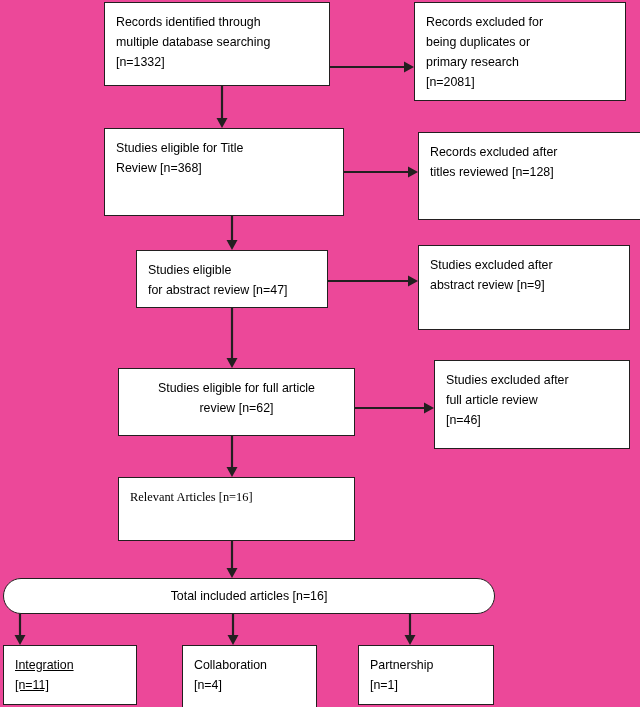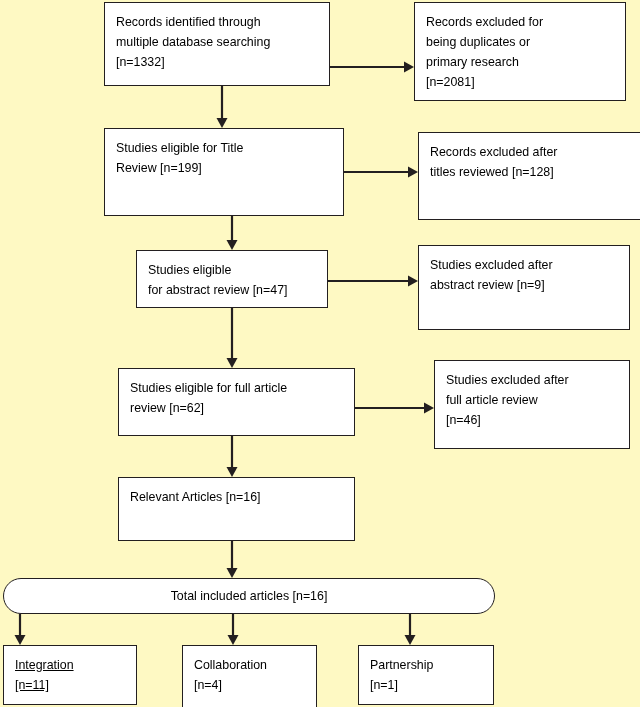--- a/index.html
+++ b/index.html
@@ -5,21 +5,21 @@
 <style>
   html, body {
     margin: 0;
     padding: 0;
     background: #ffffff;
   }
   #diagram-root {
     position: relative;
     width: 640px;
     height: 707px;
-    background: #fef9c3;
+    background: #ec4899;
     font-family: "Liberation Sans", sans-serif;
     overflow: hidden;
   }
   .node {
     position: absolute;
     box-sizing: border-box;
     border: 1.6px solid #231f20;
     background: #ffffff;
     color: #000000;
     font-size: 12.4px;
@@ -105,33 +105,33 @@
     </svg>
   <div id="node-layer">
       <div class="node" style="left: 104px; top: 2px; width: 226px; height: 84px;">Records identified through
 multiple database searching
 [n=1332]</div>
       <div class="node" style="left: 414px; top: 2px; width: 212px; height: 99px;">Records excluded for
 being duplicates or
 primary research
 [n=2081]</div>
       <div class="node" style="left: 104px; top: 128px; width: 240px; height: 88px;">Studies eligible for Title
-Review [n=199]</div>
+Review [n=368]</div>
       <div class="node" style="left: 418px; top: 132px; width: 236px; height: 88px;">Records excluded after
 titles reviewed [n=128]</div>
       <div class="node" style="left: 136px; top: 250px; width: 192px; height: 58px;">Studies eligible
 for abstract review [n=47]</div>
       <div class="node" style="left: 418px; top: 245px; width: 212px; height: 85px;">Studies excluded after
 abstract review [n=9]</div>
-      <div class="node" style="left: 118px; top: 368px; width: 237px; height: 68px;">Studies eligible for full article
+      <div class="node" style="left: 118px; top: 368px; width: 237px; height: 68px; text-align: center;">Studies eligible for full article
 review [n=62]</div>
       <div class="node" style="left: 434px; top: 360px; width: 196px; height: 89px;">Studies excluded after
 full article review
 [n=46]</div>
-      <div class="node" style="left: 118px; top: 477px; width: 237px; height: 64px;">Relevant Articles [n=16]</div>
+      <div class="node" style="left: 118px; top: 477px; width: 237px; height: 64px; font-family: Liberation Serif, serif;">Relevant Articles [n=16]</div>
       <div class="node center" style="left: 3px; top: 578px; width: 492px; height: 36px;">Total included articles [n=16]</div>
       <div class="node" style="left: 3px; top: 645px; width: 134px; height: 60px; text-decoration: underline;">Integration
 [n=11]</div>
       <div class="node" style="left: 182px; top: 645px; width: 135px; height: 72px;">Collaboration
 [n=4]</div>
       <div class="node" style="left: 358px; top: 645px; width: 136px; height: 60px;">Partnership
 [n=1]</div>
     </div>
 </div>
 

